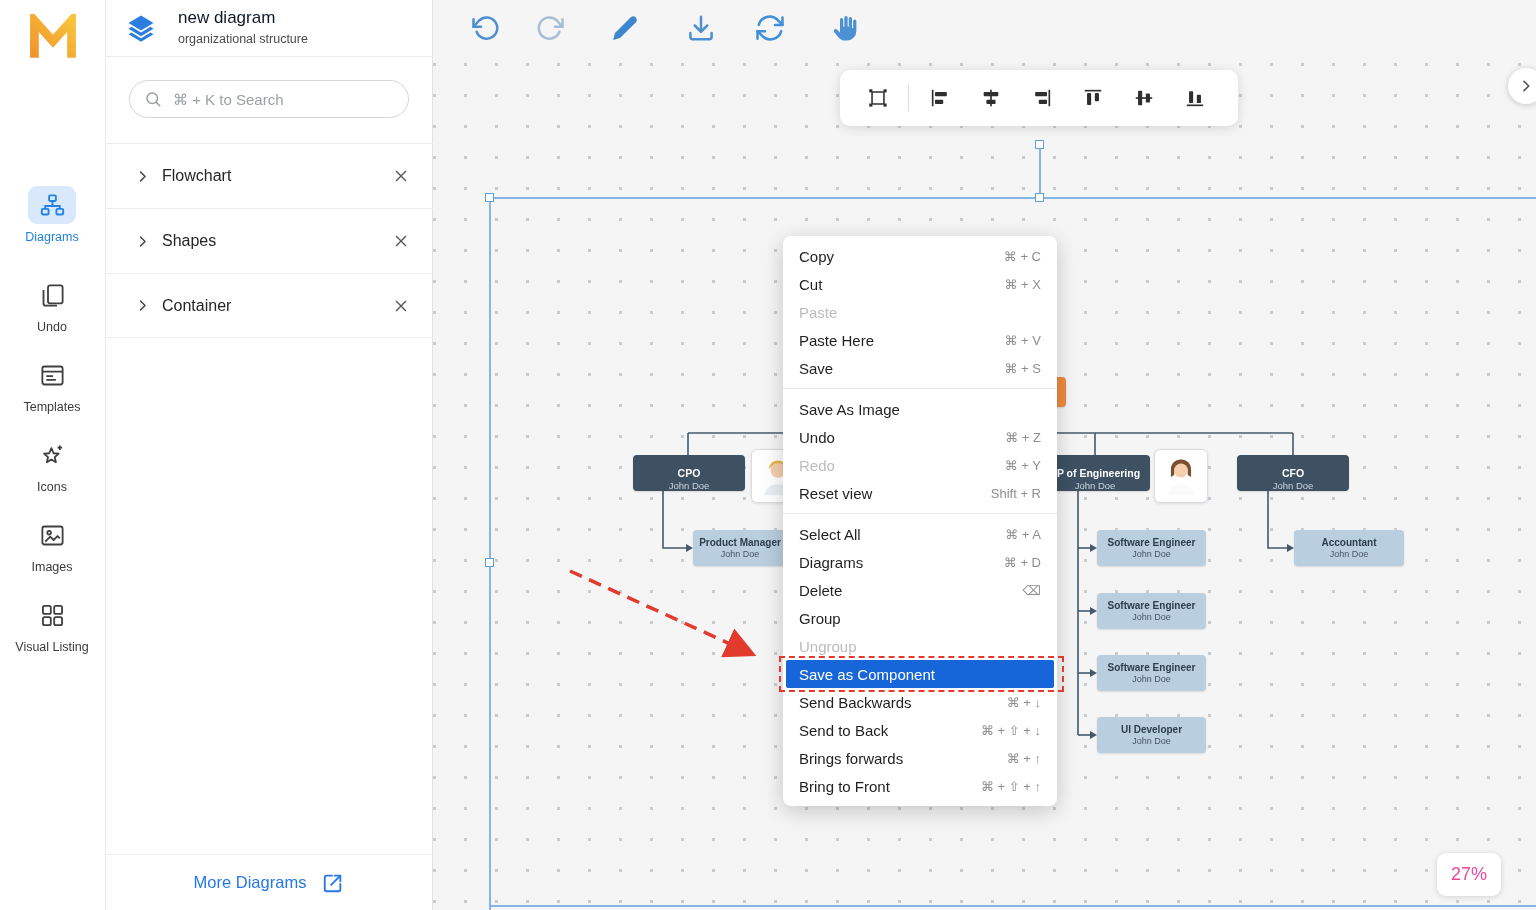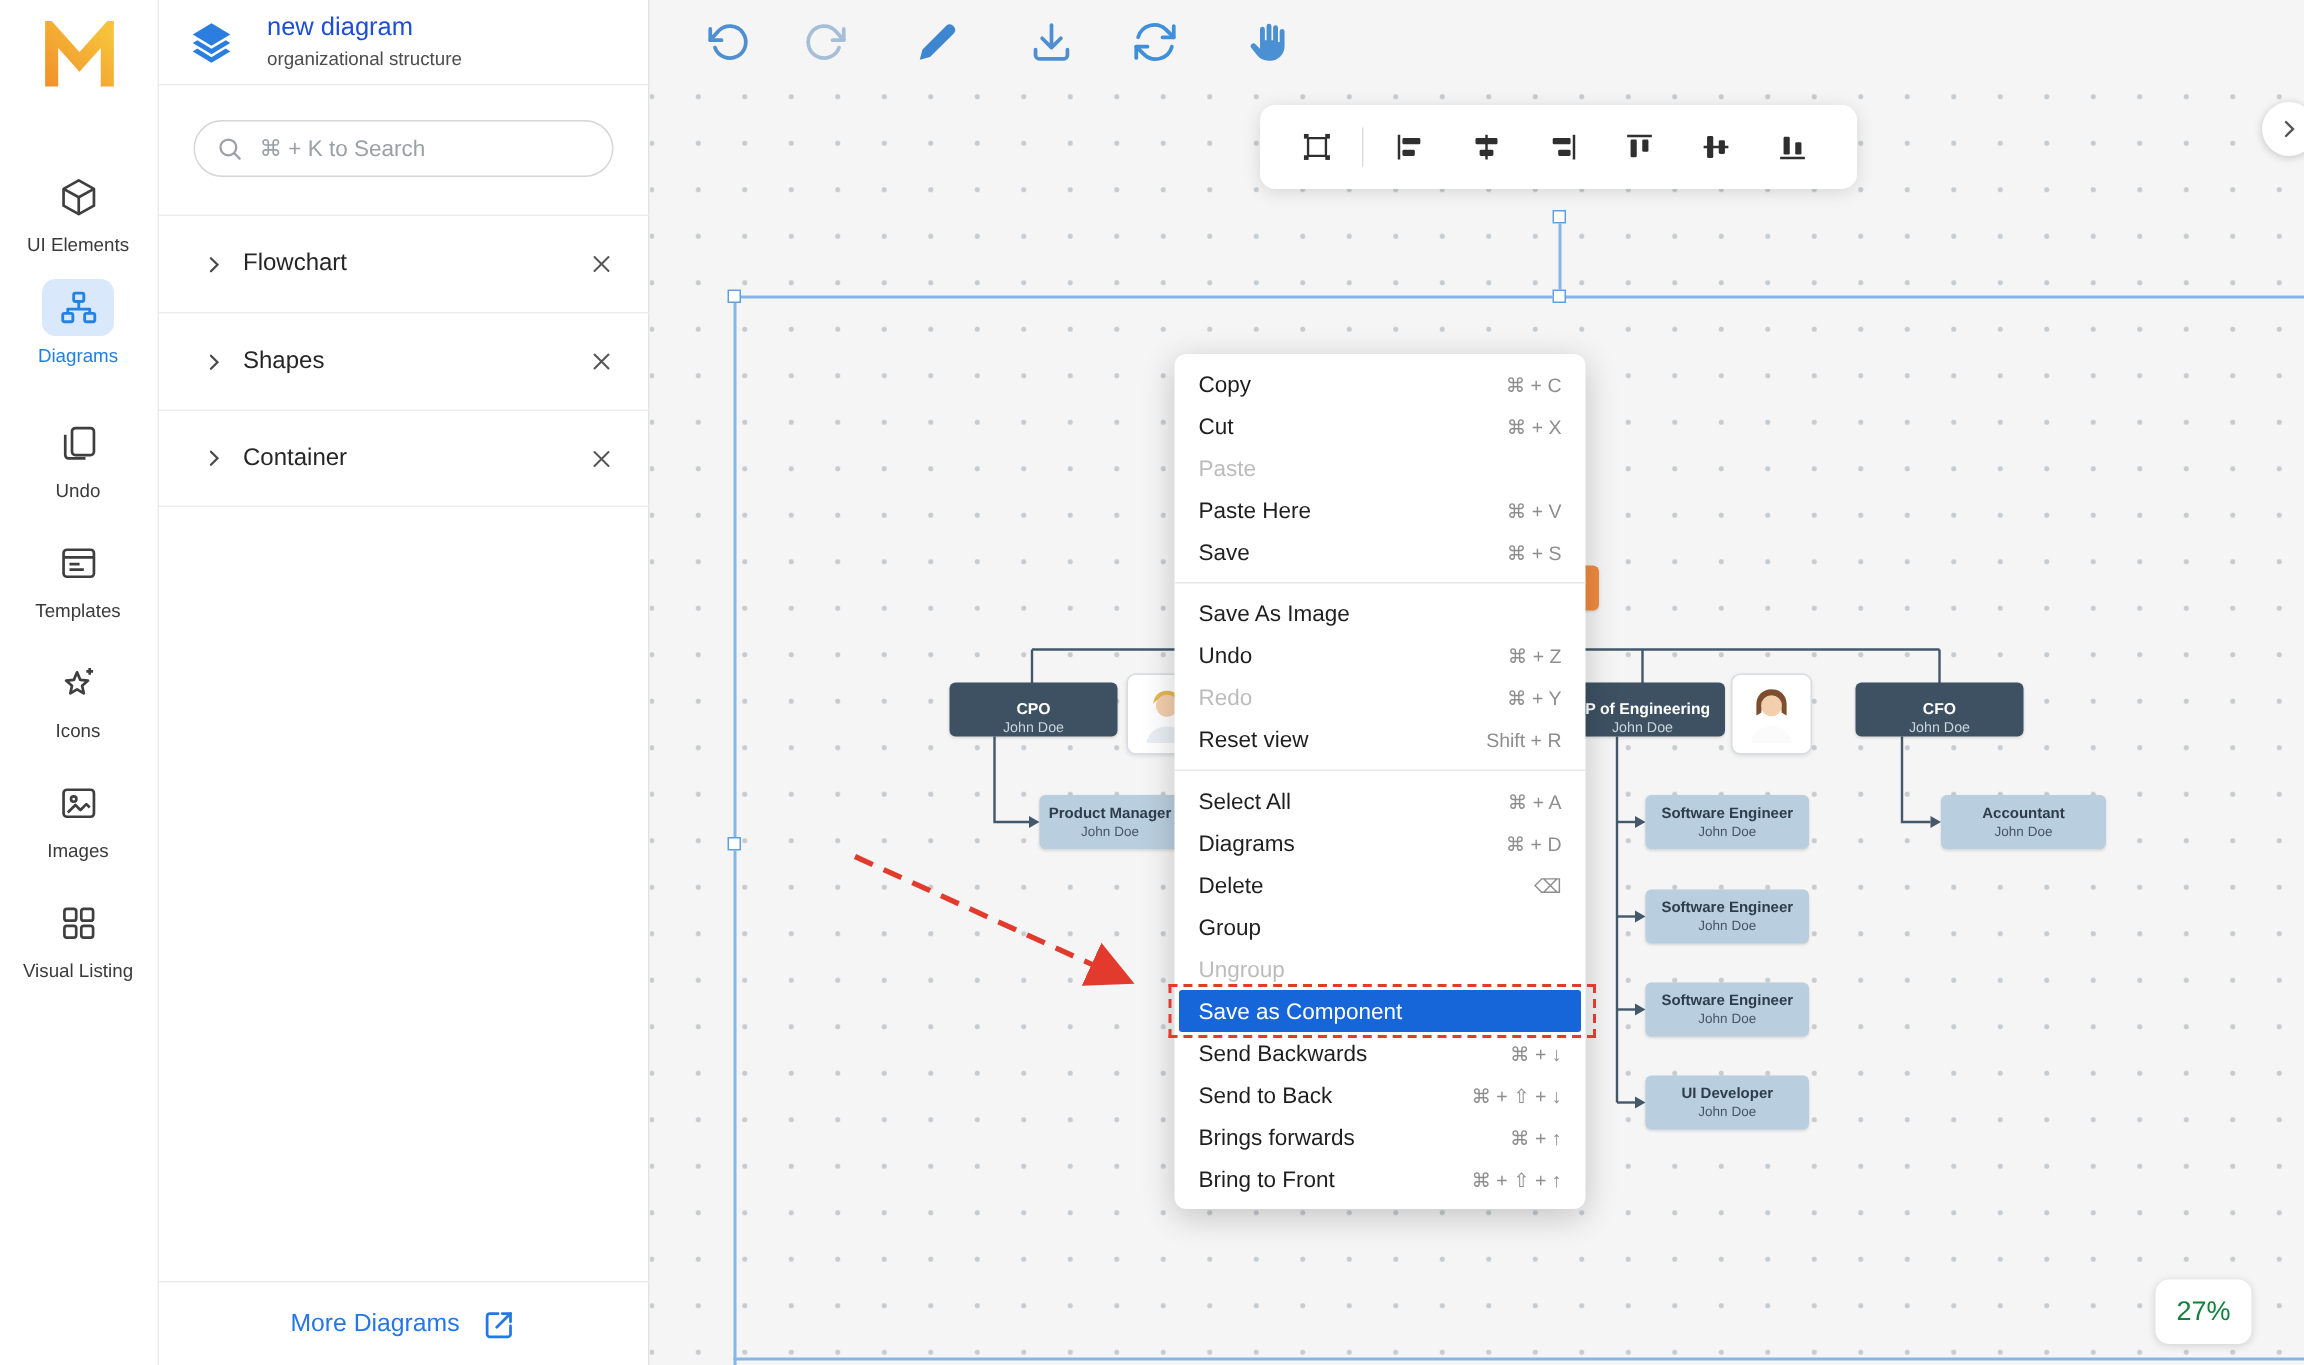--- a/index.html
+++ b/index.html
@@ -12,21 +12,21 @@
   .rail-item{position:absolute;left:0;width:104px;display:flex;flex-direction:column;align-items:center;gap:6px;cursor:pointer;}
   .rail-item .icon-pill{width:48px;height:38px;border-radius:9px;display:flex;align-items:center;justify-content:center;}
   .rail-item svg{width:27px;height:27px;}
   .rail-item .lbl{font-size:12.5px;color:#3a3a3a;white-space:nowrap;}
   .rail-item.active .icon-pill{background:#d9e9fb;}
   .rail-item.active .lbl{color:#2180e0;}
 
   
   #panel{position:absolute;left:105px;top:0;width:328px;height:910px;background:#fff;border-right:1px solid #e2e2e2;z-index:11;box-sizing:border-box;}
   #panel-header{position:absolute;left:0;top:0;width:328px;height:56px;border-bottom:1px solid #ececec;}
-  #panel-title{position:absolute;left:73px;top:8px;font-size:17px;color:#1d4ed8;}
+  #panel-title{position:absolute;left:73px;top:8px;font-size:17px;color:#0f172a;}
   #panel-subtitle{position:absolute;left:73px;top:32px;font-size:12.5px;color:#4c4c4c;}
   #layers-ic{position:absolute;left:20px;top:13px;}
   #search{position:absolute;left:24px;top:80px;width:280px;height:38px;border:1px solid #d6d6d6;border-radius:20px;background:#fff;display:flex;align-items:center;gap:9px;padding:0 14px;box-sizing:border-box;}
   #search input{border:none;outline:none;background:transparent;font-size:15px;color:#333;width:100%;font-family:"Liberation Sans",sans-serif;}
   #search input::placeholder{color:#9aa0a6;}
   .section{position:absolute;left:0;width:328px;height:65px;border-top:1px solid #ededed;display:flex;align-items:center;gap:12px;padding:0 24px 0 30px;box-sizing:border-box;cursor:pointer;}
   .section.last{border-bottom:1px solid #ededed;}
   .section .lbl{flex:1;font-size:16px;color:#262626;}
   #panel-footer{position:absolute;left:0;bottom:0;width:328px;height:55px;border-top:1px solid #ededed;display:flex;align-items:center;justify-content:center;gap:16px;cursor:pointer;}
   #panel-footer .lbl{font-size:16.5px;color:#2377e8;}
@@ -63,21 +63,21 @@
   #menu{position:absolute;left:783px;top:236px;width:274px;background:#fff;border-radius:8px;box-shadow:0 5px 22px rgba(0,0,0,.2);padding:6px 0;z-index:50;box-sizing:border-box;}
   .mi{height:28px;display:flex;align-items:center;justify-content:space-between;padding:0 16px;font-size:15px;color:#1f1f1f;cursor:pointer;}
   .mi .sc{color:#8e8e8e;font-size:13px;}
   .mi.disabled{color:#bcbcbc;}
   .mi.hl{background:#1766d9;color:#fff;margin:0 3px;padding:0 13px;border-radius:2px;position:relative;}
   .mi.hl::after{content:"";position:absolute;left:-7px;right:-10px;top:-4px;bottom:-4px;border:2px dashed #e23b2e;pointer-events:none;}
   .mdiv{height:1px;background:#e8e8e8;margin:6px 0;}
 
   #arrow-overlay{position:absolute;left:0;top:0;width:1536px;height:910px;z-index:55;pointer-events:none;}
 
-  #zoom{position:absolute;left:1437px;top:853px;width:64px;height:43px;background:#fff;border-radius:9px;box-shadow:0 1px 6px rgba(0,0,0,.14);display:flex;align-items:center;justify-content:center;font-size:18px;color:#15803d;z-index:30;cursor:pointer;}
+  #zoom{position:absolute;left:1437px;top:853px;width:64px;height:43px;background:#fff;border-radius:9px;box-shadow:0 1px 6px rgba(0,0,0,.14);display:flex;align-items:center;justify-content:center;font-size:18px;color:#ec4899;z-index:30;cursor:pointer;}
 </style>
 </head>
 <body>
 
 <div id="root">
 
   <div id="canvas"></div>
   <div id="dots"></div>
 
   <span class="tool" style="left:471px;color:#4f8fd0;">
@@ -441,29 +441,20 @@
         <defs>
             <linearGradient id="lg" x1="0" y1="1" x2="1" y2="0">
               <stop offset="0" stop-color="#f0932b"></stop>
               <stop offset="1" stop-color="#f7c33b"></stop>
             </linearGradient>
           </defs>
         <path d="M7 40 V6 l17 19 L41 6 v34" fill="none" stroke="url(#lg)" stroke-width="8"></path>
       </svg>
     </span>
 
-    <div class="rail-item" style="top:112px;">
-      <span class="icon-pill">
-        <svg viewBox="0 0 24 24" fill="none" stroke="#3f3f3f" stroke-width="1.6" stroke-linejoin="round">
-            <path d="M12 2 21 7 21 17 12 22 3 17 3 7Z"></path>
-            <path d="M3 7 12 12 21 7M12 12V22"></path>
-          </svg>
-      </span>
-      <span class="lbl">UI Elements</span>
-    </div>
 
     <div class="rail-item active" style="top:186px;">
       <span class="icon-pill">
         <svg viewBox="0 0 24 24" fill="none" stroke="#2382e2" stroke-width="1.7" stroke-linejoin="round">
             <rect x="9" y="3" width="6" height="5" rx="1"></rect>
             <rect x="2.5" y="15" width="6" height="5" rx="1"></rect>
             <rect x="15.5" y="15" width="6" height="5" rx="1"></rect>
             <path d="M12 8v3M5.5 15v-2.5h13V15M12 11v1.5"></path>
           </svg>
       </span>

